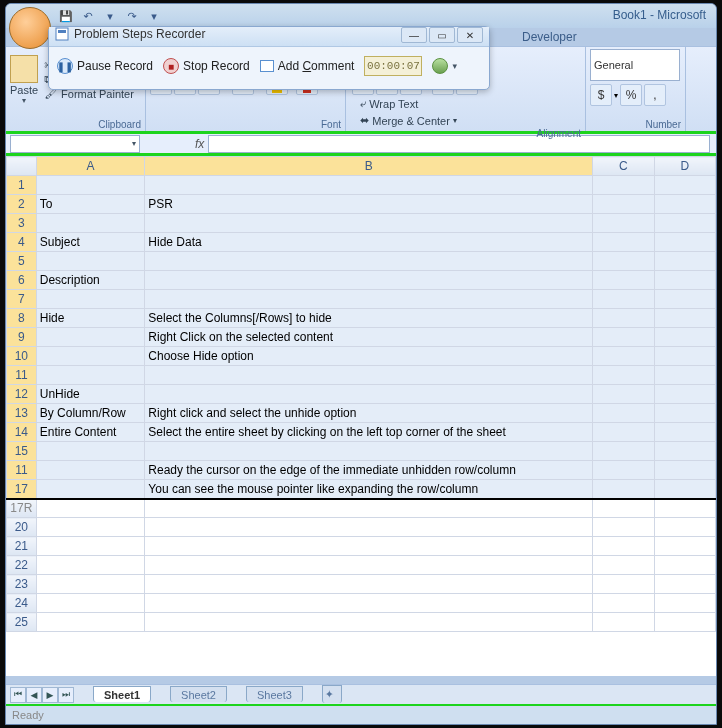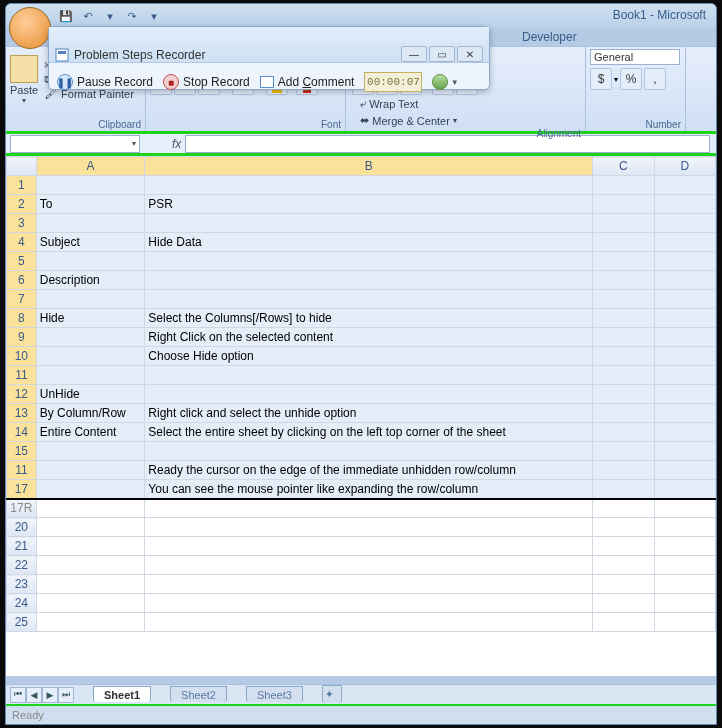--- a/index.html
+++ b/index.html
@@ -24,34 +24,34 @@
   .sidecol .row { display:flex; align-items:center; gap:3px;}
   .fontgrp { width:200px;}
   .fontgrp .toolbar { display:flex; gap:2px; align-items:center;}
   .btn { width:22px; height:22px; border:1px solid #b0c4e0; background:#e4eefa; border-radius:2px; display:flex; align-items:center; justify-content:center; font-size:12px; color:#333;}
   .bold { font-weight:bold;} .italic { font-style:italic;} .under { text-decoration:underline;}
   .aligngrp { width:240px;}
   .aligngrp .body { flex-direction:column; gap:2px; align-items:flex-start; padding-left:2px;}
   .alrow { display:flex; gap:2px;}
   .alsidebtn { display:flex; align-items:center; gap:3px; font-size:11px; color:#345;}
   .numgrp { width:100px;}
-  .nfbox { width:90px; height:16px; border:1px solid #9ab0d0; background:#fff; font-size:11px; padding:1px 3px; color:#333; display:flex; align-items:center;}
+  .nfbox { width:90px; height:32px; border:1px solid #9ab0d0; background:#fff; font-size:11px; padding:1px 3px; color:#333; display:flex; align-items:center;}
   .nfrow { display:flex; gap:2px; margin-top:3px;}
   .psr { position:absolute; top:22px; left:42px; width:442px; height:64px; background:#eef4fc; border:1px solid #8aa8d0; border-radius:5px; z-index:20; box-shadow:0 2px 6px rgba(0,0,0,.25);}
-  .psr-title { height:36px; background:linear-gradient(#e4eefa,#cde0f4); display:flex; align-items:flex-end; padding:0 6px; font-size:12px; color:#333; border-bottom:1px solid #b0c8e4;}
+  .psr-title { height:20px; background:linear-gradient(#e4eefa,#cde0f4); display:flex; align-items:flex-start; padding:0 6px; font-size:12px; color:#333; border-bottom:1px solid #b0c8e4;}
   .psr-title svg { margin-right:5px;}
   .psr-winbtns { margin-left:auto; display:flex; gap:2px;}
   .psr-winbtns .wb { width:26px; height:16px; border:1px solid #a0b8d4; background:#dce8f6; border-radius:2px; display:flex; align-items:center; justify-content:center; font-size:10px;}
   .psr-body { display:flex; align-items:center; height:38px; padding:0 8px; gap:10px;}
   .psr-btn { display:flex; align-items:center; gap:4px; font-size:12px; color:#222;}
   .psr-btn .ico { width:16px; height:16px; border-radius:50%; display:flex; align-items:center; justify-content:center; font-size:10px;}
   .timerbox { width:58px; height:20px; border:1px solid #c0b060; background:#f4f0d8; font-size:11px; display:flex; align-items:center; justify-content:center; color:#7a7340; font-family:Liberation Mono, monospace;}
   .namebox-row { height:22px; background:#e6eefc; border-bottom:3px solid #1dd41d; display:flex; align-items:center;}
   .namebox { width:130px; height:18px; border:1px solid #9ab0d0; background:#fff; margin-left:4px; display:flex; align-items:center; font-size:11px; padding:0 3px;}
-  .fx { margin-left:32px; font-style:italic; font-size:12px; color:#555;}
+  .fx { margin-left:55px; font-style:italic; font-size:12px; color:#555;}
   .fxbar { flex:1; height:18px; border:1px solid #9ab0d0; background:#fff; margin:0 6px 0 4px;}
   .grid { width:100%; background:#fff; border-collapse:collapse; font-size:12px;}
   .grid th, .grid td { border:1px solid #d0d7e5; height:19px; text-align:left; padding:0 3px; vertical-align:middle;}
   .grid th { background:linear-gradient(#f1f5fb,#dde6f3); color:#3a5a8a; font-weight:normal; text-align:center;}
   .grid .rh { width:28px; background:linear-gradient(#f1f5fb,#dde6f3); text-align:center; color:#3a5a8a;}
   .cA { width:106px;} .cB { width:437px;} .cC{width:60px;} .cD{width:60px;}
   .sel td, .sel th { background:#e4edf8;}
   .selhdr { background:#fbe29a !important;}
   .blackline td, .blackline th { border-bottom:2px solid #000 !important;margin-top:24px;}
   .sheet-tabs { position:absolute; bottom:20px; left:0; width:100%; height:20px; background:#dbe6f4; display:flex; align-items:center; font-size:11px; border-top:1px solid #a9c0e0;}

